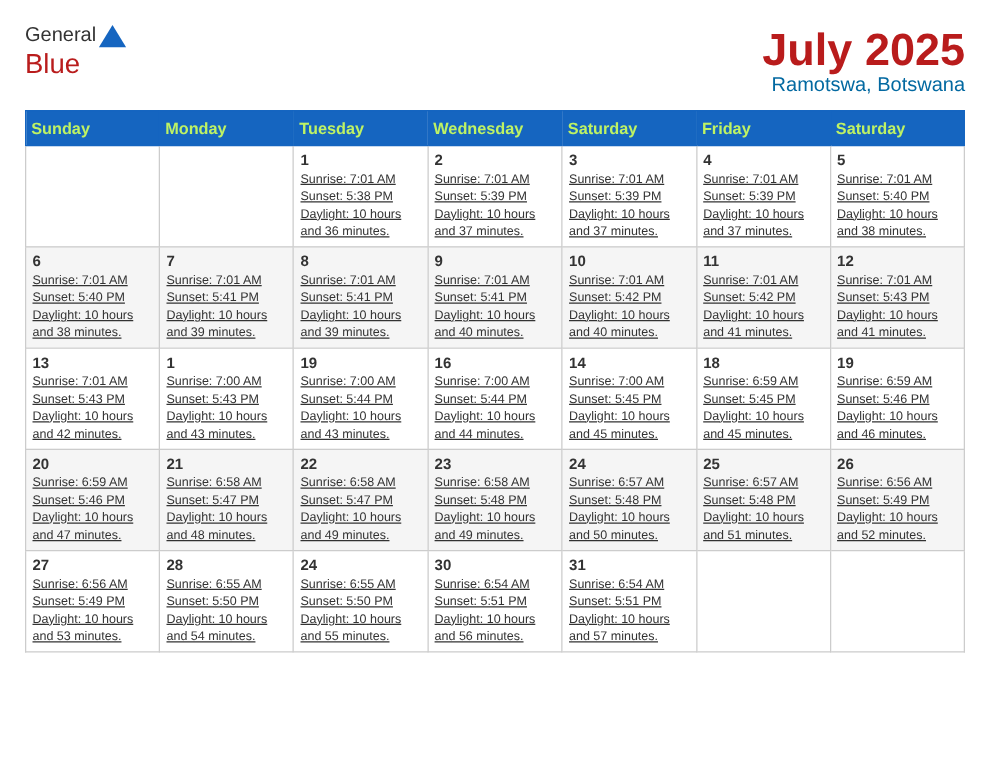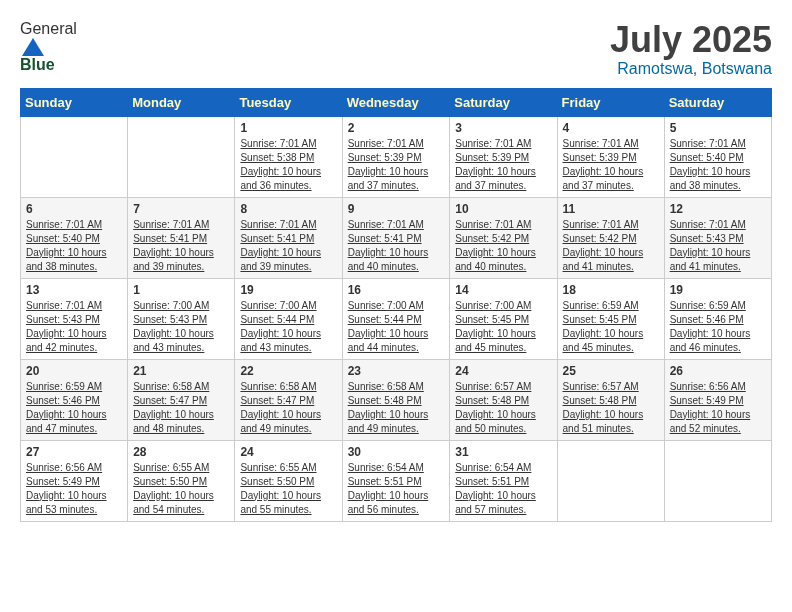--- a/index.html
+++ b/index.html
@@ -22,36 +22,36 @@
       align-items: flex-start;
     }
     .logo-general { color: #333; }
     .logo-blue { color: #1565c0; }
     .title-block {
       text-align: right;
     }
     .title-block h1 {
       font-size: 36px;
       font-weight: bold;
-      color: #404040;
+      color: #b91c1c;
       line-height: 1.1;
     }
     .title-block h2 {
       font-size: 16px;
       color: #0369a1;
       font-weight: normal;
     }
     .calendar {
       width: 100%;
       border-collapse: collapse;
       border: 1px solid #ccc;
     }
     .calendar th {
       background: #1565c0;
-      color: #fef9c3;
+      color: #bef264;
       font-size: 13px;
       font-weight: bold;
       padding: 6px 4px;
       text-align: left;
       border: 1px solid #1565c0;
     }
     .calendar td {
       vertical-align: top;
       border: 1px solid #ccc;
       padding: 4px 5px;
@@ -78,27 +78,27 @@
     }
     .empty-cell {
       background: #fff !important;
     }
   </style>
 </head>
 <body>
 
 <div class="header">
   <div class="logo">
-    <div style="display:flex;align-items:flex-start;flex-direction:column;">
+    <div style="display:flex;align-items:flex-start;">
       <span class="logo-general">General</span>
       <svg width="22" height="18" viewBox="0 0 22 18" style="margin-left:2px;">
         <polygon points="0,18 11,0 22,18" fill="#1565c0"></polygon>
       </svg>
     </div>
-    <span class="logo-blue" style="font-size:16px;font-weight:bold;color:#14532d;">Blue</span>
+    <span class="logo-blue" style="font-size:22px;font-weight:normal;color:#b91c1c;">Blue</span>
   </div>
   <div class="title-block">
     <h1>July 2025</h1>
     <h2>Ramotswa, Botswana</h2>
   </div>
 </div>
 
 <table class="calendar">
   <thead>
     <tr>

